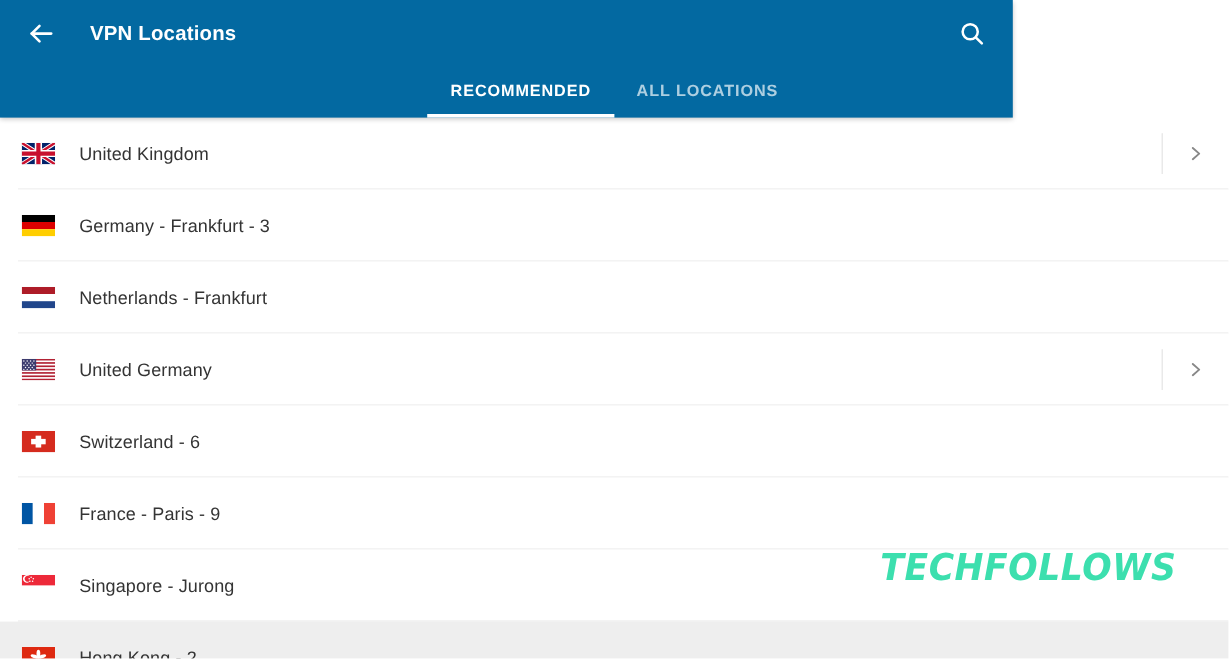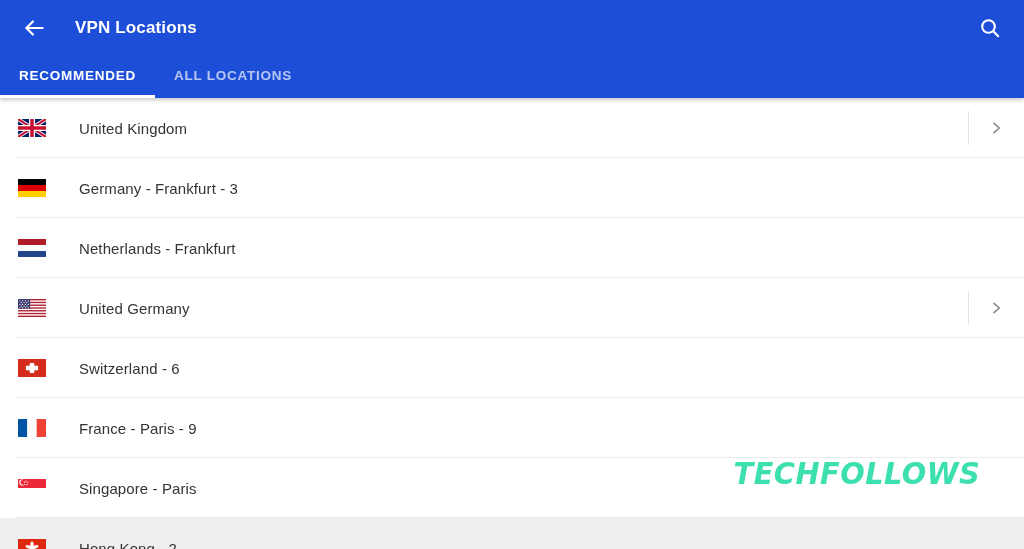--- a/index.html
+++ b/index.html
@@ -17,23 +17,23 @@
     width: 1024px;
     height: 549px;
     overflow: hidden;
     background: #ffffff;
   }
 
   
   .appbar {
     position: absolute;
     top: 0; left: 0;
-    width: 1024px;
+    width: 844px;
     height: 98px;
-    background: #1d4ed8;
+    background: #0369a1;
     box-shadow: 0 2px 4px rgba(0,0,0,0.22);
     z-index: 5;
   }
 
   .appbar-top {
     position: relative;
     height: 56px;
   }
 
   .back-btn {
@@ -77,21 +77,21 @@
 
   
   .tabs {
     position: absolute;
     left: 0;
     top: 56px;
     width: 1024px;
     height: 42px;
     display: flex;
     align-items: flex-start;
-    justify-content: flex-start;
+    justify-content: center;
   }
 
   .tab {
     position: relative;
     height: 42px;
     line-height: 40px;
     padding: 0 19px;
     font-size: 13.5px;
     font-weight: bold;
     letter-spacing: 0.75px;
@@ -147,21 +147,21 @@
     margin-left: 18px;
     width: 28px;
     height: 18px;
     flex: 0 0 28px;
     overflow: hidden;
     background: #ffffff;
   }
   .flag svg { display: block; width: 28px; height: 18px; }
 
   .row-label {
-    margin-left: 33px;
+    margin-left: 20px;
     font-size: 15px;
     color: #343434;
     letter-spacing: 0.1px;
     white-space: nowrap;
   }
 
   .row-chevron {
     position: absolute;
     right: 0;
     top: 0;
@@ -359,21 +359,21 @@
           <path d="M16,10 a7,7 0 1,1 -0.5,-6 a5.6,5.6 0 1,0 0.5,6 z" fill="#ffffff"></path>
           <g fill="#ffffff">
             <circle cx="17" cy="4.5" r="1.4"></circle>
             <circle cx="21" cy="7.2" r="1.4"></circle>
             <circle cx="19.6" cy="12" r="1.4"></circle>
             <circle cx="14.8" cy="12" r="1.4"></circle>
             <circle cx="13.6" cy="7.2" r="1.4"></circle>
           </g>
         </svg>
       </div>
-      <div class="row-label">Singapore - Paris</div>
+      <div class="row-label">Singapore - Jurong</div>
     </div>
 
     <div class="row highlight no-divider">
       <div class="flag">
         <svg viewBox="0 0 60 40" preserveAspectRatio="none">
           <rect width="60" height="40" fill="#DE2910"></rect>
           <g fill="#ffffff" transform="translate(30,20)">
             <ellipse rx="3.4" ry="7.6" cx="0" cy="-7"></ellipse>
             <ellipse rx="3.4" ry="7.6" cx="6.6" cy="-2.2" transform="rotate(72 6.6 -2.2)"></ellipse>
             <ellipse rx="3.4" ry="7.6" cx="4.1" cy="5.8" transform="rotate(144 4.1 5.8)"></ellipse>

